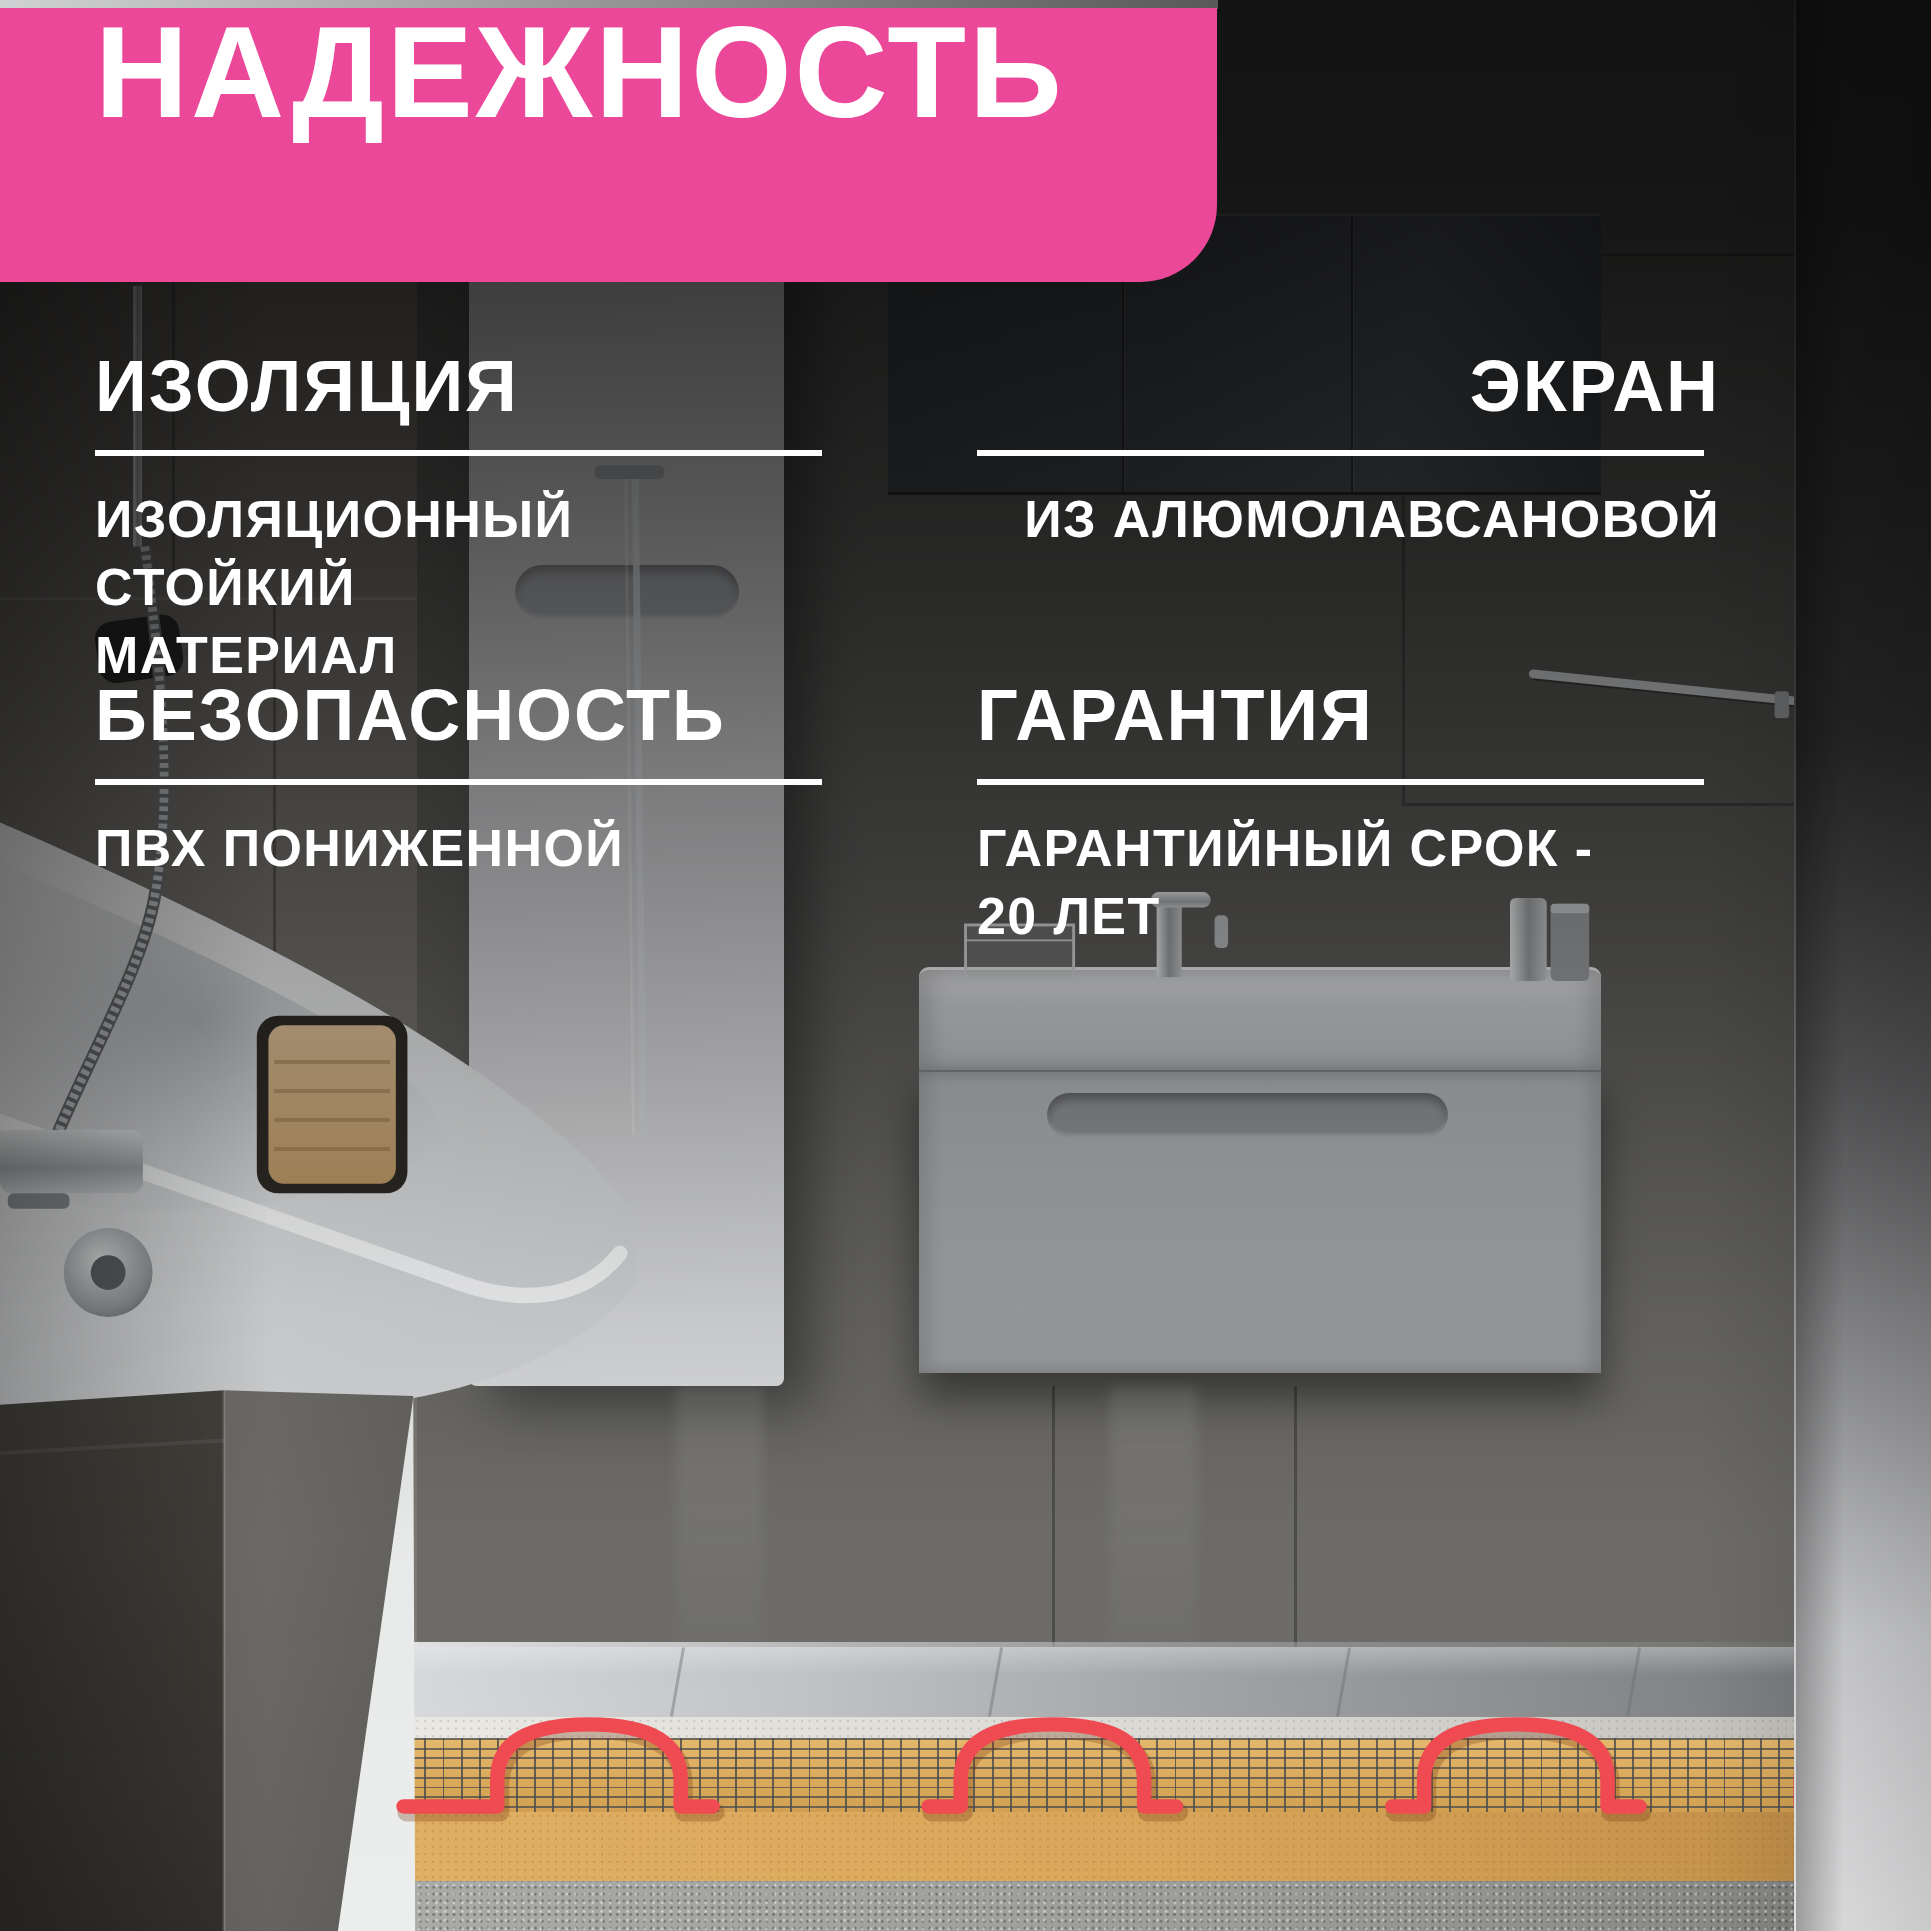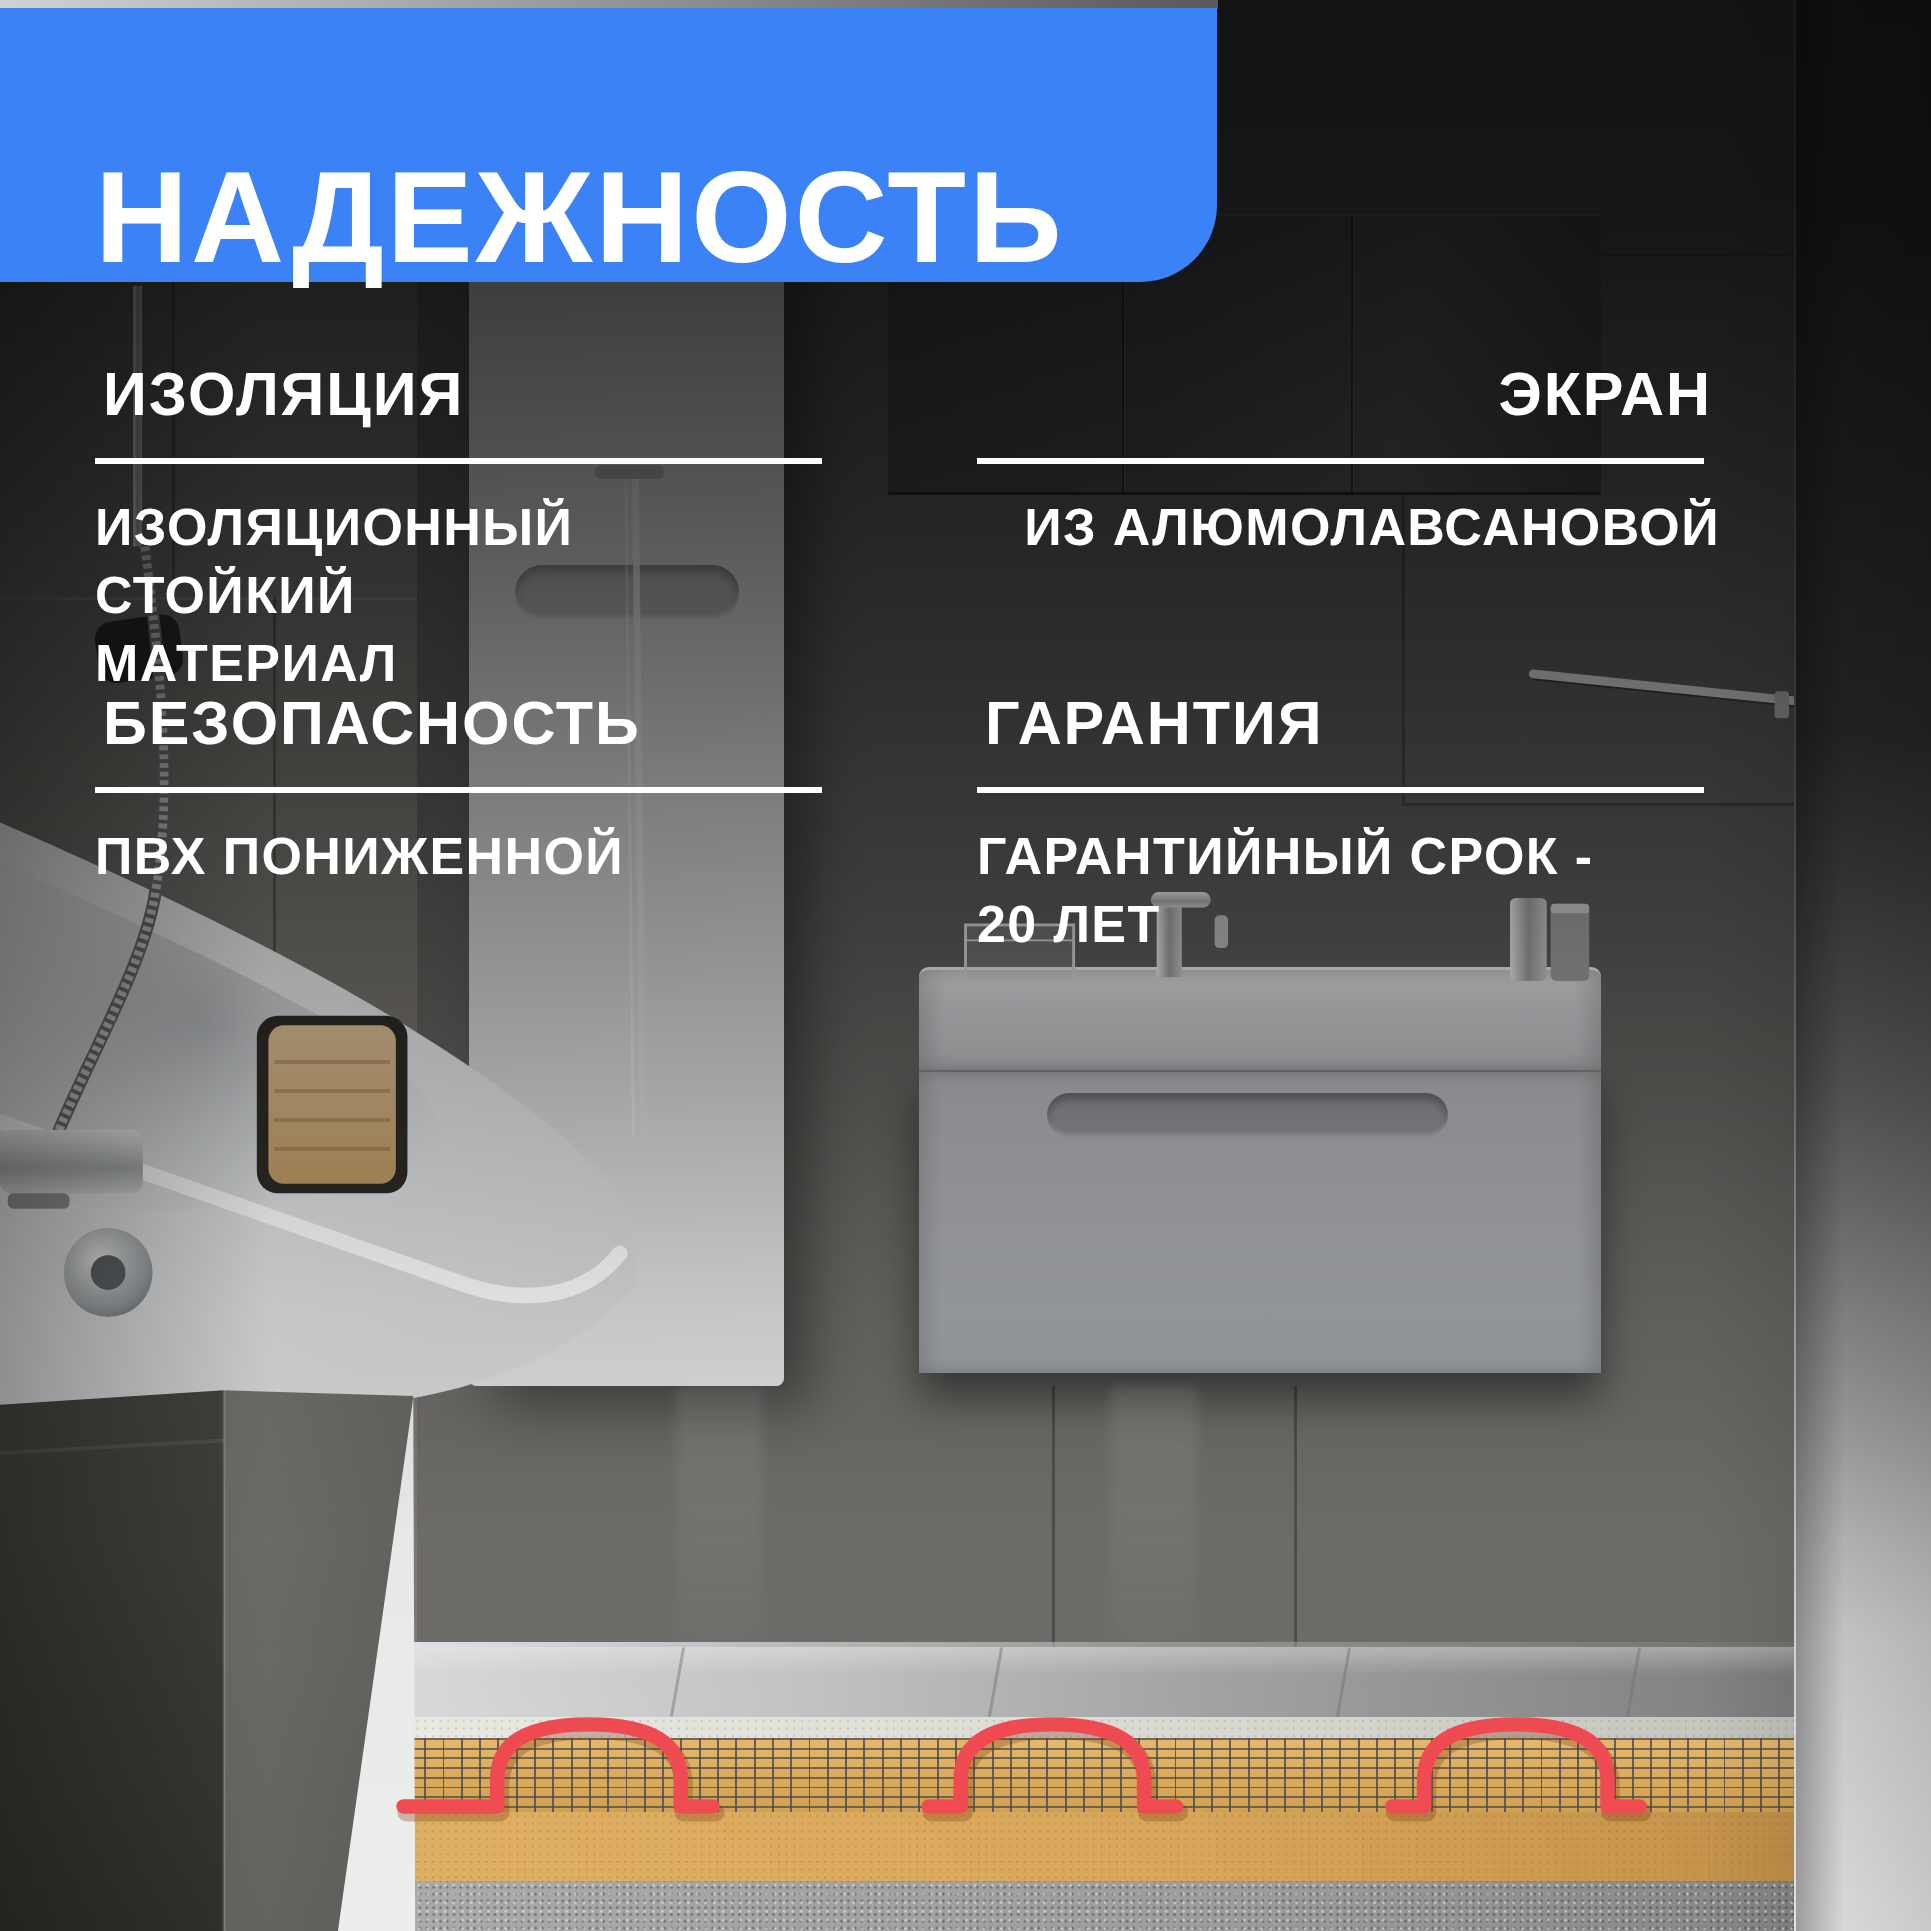--- a/index.html
+++ b/index.html
@@ -70,26 +70,26 @@
 
   .scene-svg{left:0;top:0;width:1931px;height:1931px;}
 
   .shade-overlay{left:0;top:0;width:1931px;height:1931px;pointer-events:none;
     background:linear-gradient(90deg,rgba(0,0,0,0.30),rgba(0,0,0,0) 14%,rgba(0,0,0,0) 88%,rgba(0,0,0,0.16)),
                linear-gradient(180deg,rgba(4,4,4,0.75) 0%,rgba(4,4,4,0.72) 11%,rgba(6,6,6,0.58) 26%,rgba(8,8,8,0.42) 40%,rgba(8,8,8,0.26) 55%,rgba(6,6,6,0.10) 68%,rgba(0,0,0,0.02) 80%,rgba(0,0,0,0) 100%);}
 
   
   .top-strip{left:0;top:0;width:1218px;height:8.7px;
     background:linear-gradient(90deg,rgba(219,220,221,0.95),rgba(219,220,221,0.35));}
-  .banner{left:0;top:7.7px;width:1217px;height:274px;background:#3b82f6;
-    border-radius:0 0 77px 0;display:flex;align-items:flex-end;}
+  .banner{left:0;top:7.7px;width:1217px;height:274px;background:#ec4899;
+    border-radius:0 0 77px 0;display:flex;align-items:flex-start;}
   .banner h1{margin:0;padding-left:95px;font-size:129px;line-height:129px;font-weight:800;
     letter-spacing:2.9px;color:#ffffff;}
   .feature{width:743px;color:#ffffff;}
-  .feature h2{margin:8px;font-size:61px;line-height:73px;font-weight:800;letter-spacing:1.9px;}
+  .feature h2{margin:0;font-size:72px;line-height:73px;font-weight:800;letter-spacing:1.9px;}
   .feature .divider{margin-top:27px;width:727px;height:5.8px;background:#ffffff;}
   .feature .desc{margin-top:29px;font-size:52px;line-height:68px;font-weight:700;letter-spacing:1.4px;}
   .feature .desc span{display:block;}
   .f-insulation{left:95px;top:350px;}
   .f-screen{left:977px;top:350px;text-align:right;}
   .f-safety{left:95px;top:679px;}
   .f-warranty{left:977px;top:679px;}
 </style>
 </head>
 <body>

